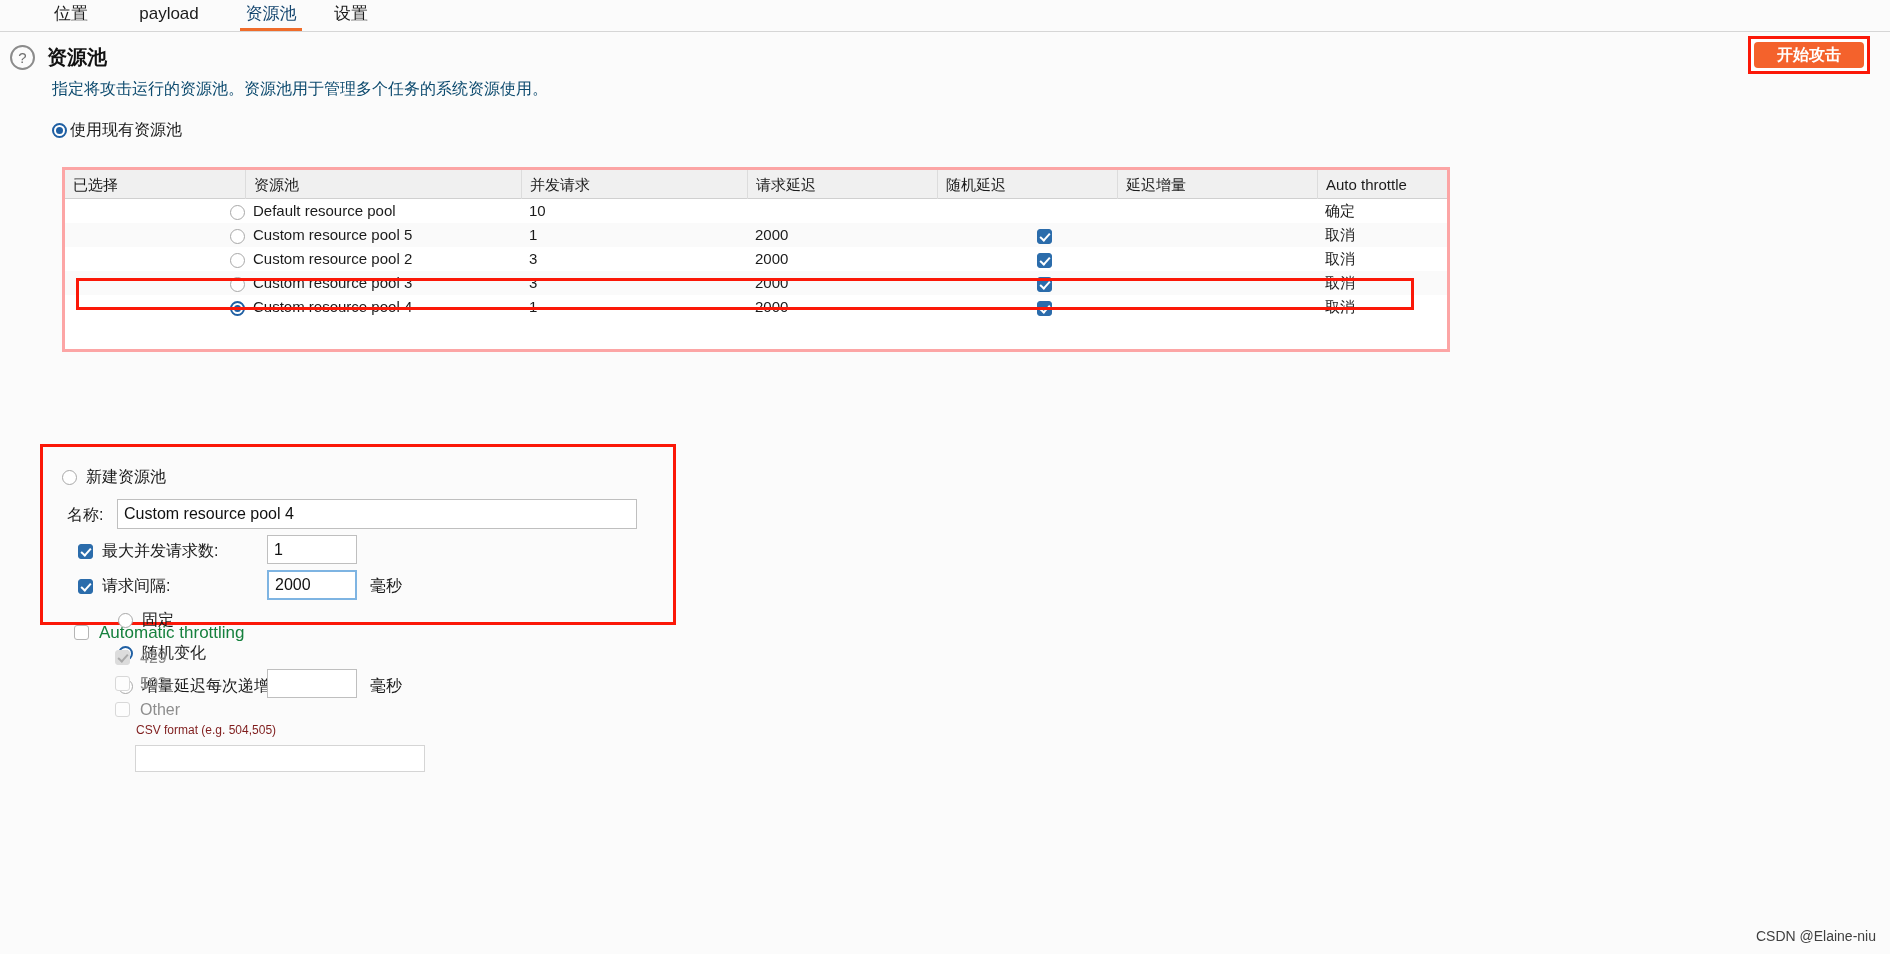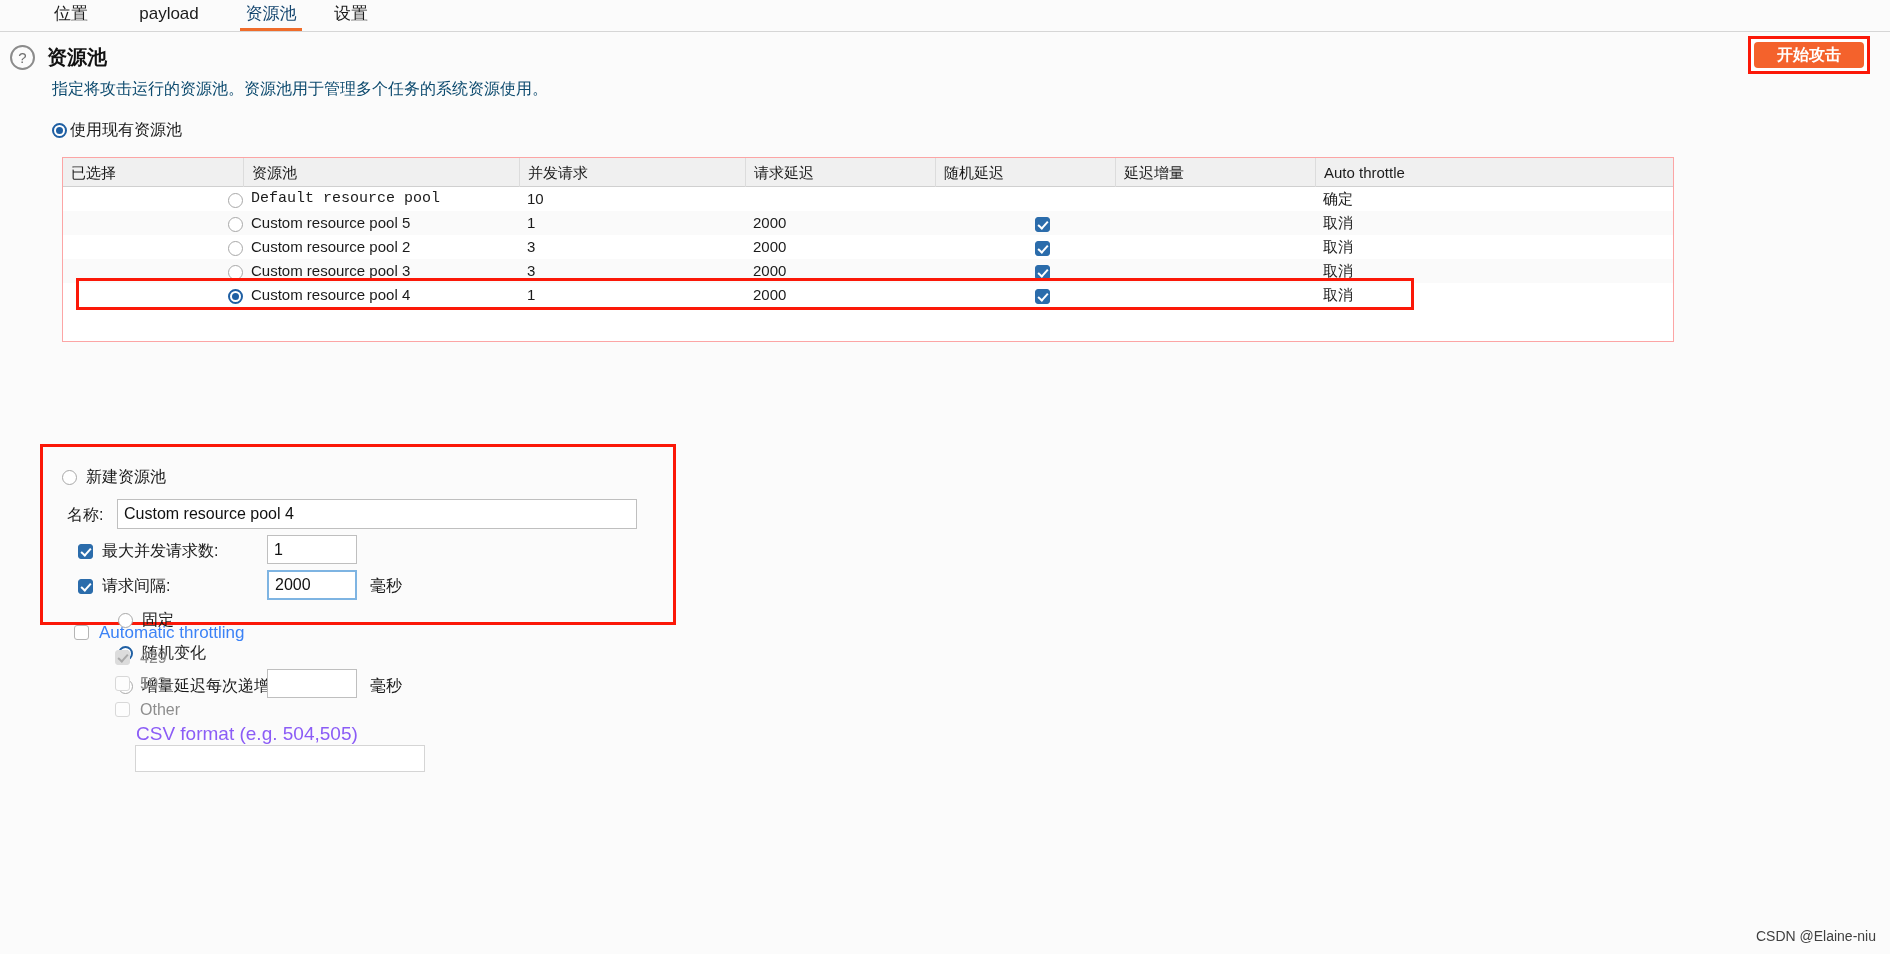--- a/index.html
+++ b/index.html
@@ -141,25 +141,25 @@
   .use-existing {
     position: absolute;
     left: 52px; top: 120px;
     font-size: 16px;
   }
   .use-existing .lbl { margin-left: 3px; vertical-align: middle; }
 
   
   .table-panel {
     position: absolute;
-    left: 62px; top: 157px;
-    width: 1612px;
+    left: 62px; top: 167px;
+    width: 1388px;
     height: 185px;
     background: #fff;
-    border: 1px solid #fca5a5;
+    border: 3px solid #fca5a5;
     box-sizing: border-box;
   }
   .thead {
     position: absolute;
     left: 0; top: 0;
     width: 100%;
     height: 29px;
     background: #f0f0f0;
     border-bottom: 1px solid #d0d0d0;
     box-sizing: border-box;
@@ -277,33 +277,33 @@
     white-space: nowrap;
   }
   .sub-radio .lbl { margin-left: 9px; vertical-align: middle; }
 
   
   .at-main {
     position: absolute;
     left: 74px; top: 622px;
     font-size: 17px;
   }
-  .at-main .lbl { margin-left: 10px; vertical-align: middle; color: #3b82f6; }
+  .at-main .lbl { margin-left: 10px; vertical-align: middle; color: #15803d; }
   .at-sub {
     position: absolute;
     font-size: 16px;
     color: #8d8d8d;
     white-space: nowrap;
   }
   .at-sub .lbl { margin-left: 10px; vertical-align: middle; }
   .at-note {
     position: absolute;
     left: 136px;
-    font-size: 19px;
-    color: #8b5cf6;
+    font-size: 12px;
+    color: #7f1d1d;
   }
   .at-input {
     position: absolute;
     left: 135px; top: 745px;
     width: 290px; height: 27px;
     border: 1px solid #d5d5d5;
     background: #fff;
     box-sizing: border-box;
   }
 
@@ -351,21 +351,21 @@
       <div class="th" style="left: 180px; width: 276px;">资源池</div>
       <div class="th" style="left: 456px; width: 226px;">并发请求</div>
       <div class="th" style="left: 682px; width: 190px;">请求延迟</div>
       <div class="th" style="left: 872px; width: 180px;">随机延迟</div>
       <div class="th" style="left: 1052px; width: 200px;">延迟增量</div>
       <div class="th" style="left: 1252px; width: 134px;">Auto throttle</div>
     </div>
   <div id="tbody">
       <div class="trow odd" style="top: 29px;">
         <div class="cell cell-radio" style="left: 0px; width: 180px;"><span class="radio"></span></div>
-        <div class="cell" style="left: 188px; width: 268px; font-family: Liberation Mono, monospace;">Default resource pool</div>
+        <div class="cell" style="left: 188px; width: 268px;">Default resource pool</div>
         <div class="cell" style="left: 464px; width: 218px;">10</div>
         <div class="cell" style="left: 690px; width: 182px;"></div>
         <div class="cell cell-check" style="left: 972px; width: 80px;"></div>
         <div class="cell" style="left: 1060px; width: 192px;"></div>
         <div class="cell" style="left: 1260px; width: 126px;">确定</div>
       </div>
       <div class="trow even" style="top: 53px;">
         <div class="cell cell-radio" style="left: 0px; width: 180px;"><span class="radio"></span></div>
         <div class="cell" style="left: 188px; width: 268px;">Custom resource pool 5</div>
         <div class="cell" style="left: 464px; width: 218px;">1</div>

